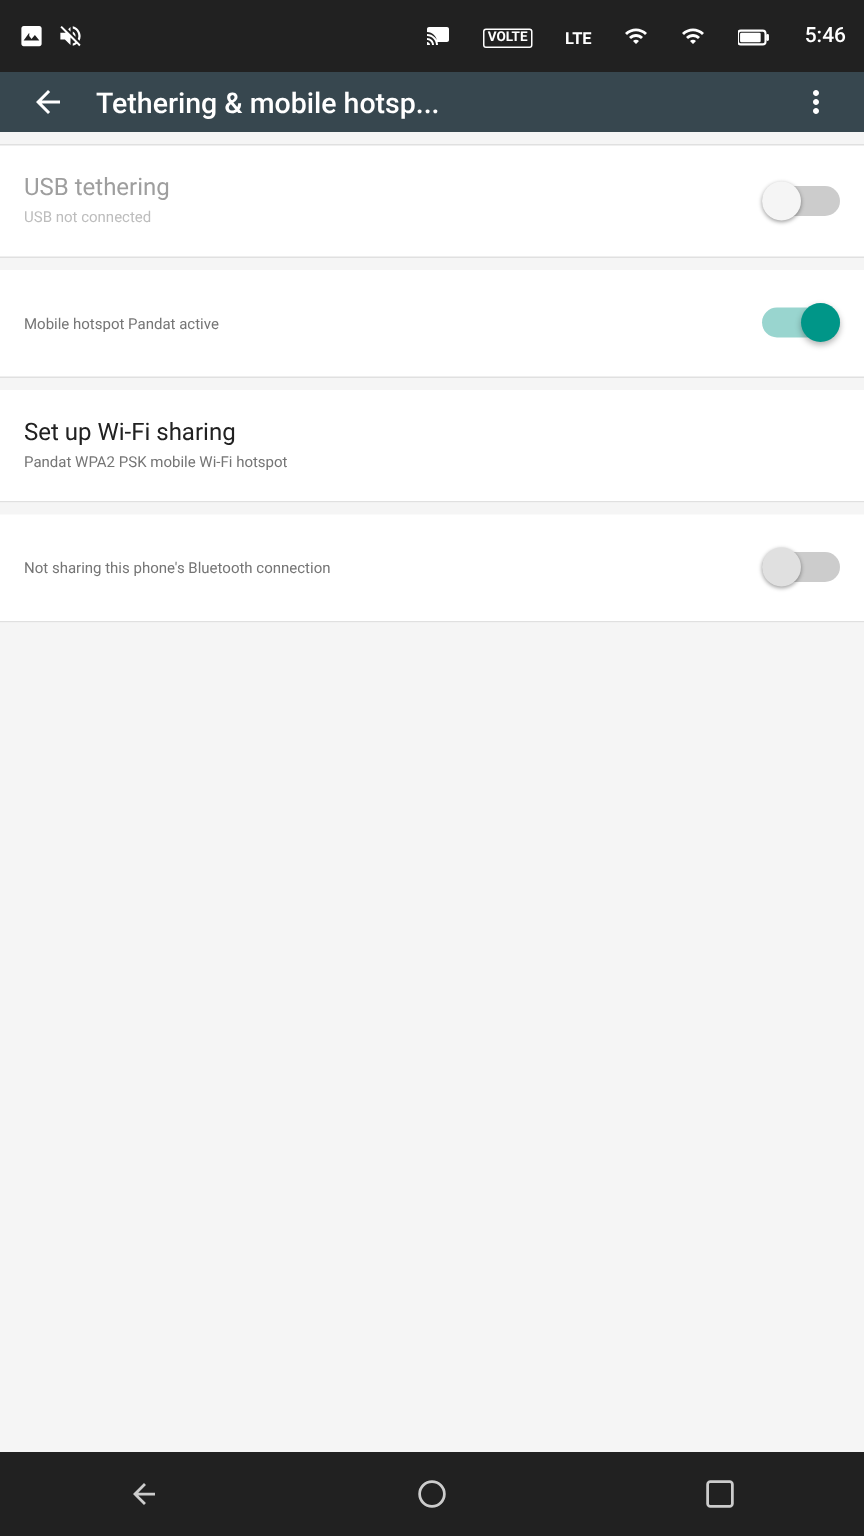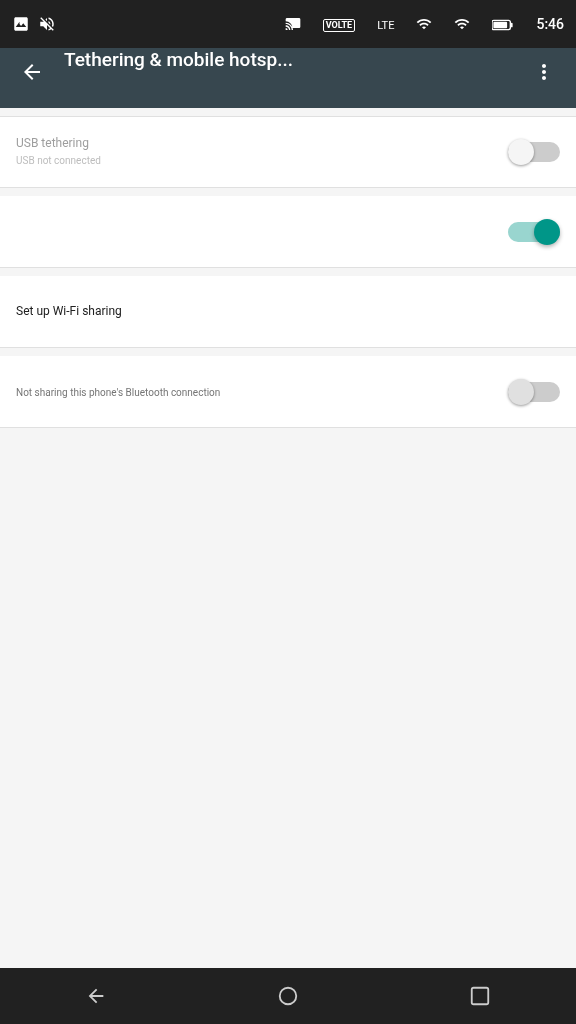--- a/index.html
+++ b/index.html
@@ -45,23 +45,23 @@
 
     .status-time {
       font-size: 14px;
       font-weight: 500;
       color: #ffffff;
     }
 
     
     .toolbar {
       background: #37474f;
-      height: 60px;
-      display: flex;
-      align-items: flex-start;
+      height: 40px;
+      display: flex;
+      align-items: center;
       padding: 0 8px;
       flex-shrink: 0;
     }
 
     .toolbar-back {
       width: 48px;
       height: 48px;
       display: flex;
       align-items: center;
       justify-content: center;
@@ -115,21 +115,21 @@
       border-top: 1px solid #e0e0e0;
       margin-top: 8px;
     }
 
     .settings-item-text {
       flex: 1;
       margin-right: 16px;
     }
 
     .settings-item-title {
-      font-size: 12px;
+      font-size: 16px;
       font-weight: 400;
       color: #212121;
       line-height: 1.3;
     }
 
     .settings-item-title.disabled {
       color: #9e9e9e;
     }
 
     .settings-item-subtitle {
@@ -241,21 +241,21 @@
     </svg>
   </div>
   <div class="status-bar-right">
 
     <svg width="16" height="16" viewBox="0 0 24 24" fill="white">
       <path d="M1 18v3h3c0-1.66-1.34-3-3-3zm0-4v2c2.76 0 5 2.24 5 5h2c0-3.87-3.13-7-7-7zm18-7H5v1.63c3.96 1.28 7.09 4.41 8.37 8.37H19V7zM1 10v2c4.97 0 9 4.03 9 9h2c0-6.08-4.93-11-11-11zm20-7H3C1.9 3 1 3.9 1 5v3c5.52 0 10.02 4.48 10.02 10H21c1.1 0 2-.9 2-2V5c0-1.1-.9-2-2-2z"></path>
     </svg>
 
     <span class="volte-badge">VOLTE</span>
 
-    <span style="font-size:11px;font-weight:normal;color:#fff;">LTE</span>
+    <span style="font-size:11px;font-weight:bold;color:#fff;">LTE</span>
 
     <svg width="16" height="16" viewBox="0 0 24 24" fill="white">
       <path d="M1 9l2 2c4.97-4.97 13.03-4.97 18 0l2-2C16.93 2.93 7.08 2.93 1 9zm8 8l3 3 3-3c-1.65-1.66-4.34-1.66-6 0zm-4-4l2 2c2.76-2.76 7.24-2.76 10 0l2-2C15.14 9.14 8.87 9.14 5 13z"></path>
     </svg>
 
     <svg width="16" height="16" viewBox="0 0 24 24" fill="white">
       <path d="M1 9l2 2c4.97-4.97 13.03-4.97 18 0l2-2C16.93 2.93 7.08 2.93 1 9zm8 8l3 3 3-3c-1.65-1.66-4.34-1.66-6 0zm-4-4l2 2c2.76-2.76 7.24-2.76 10 0l2-2C15.14 9.14 8.87 9.14 5 13z"></path>
     </svg>
 
     <svg width="22" height="14" viewBox="0 0 24 12" fill="white">
@@ -292,32 +292,34 @@
     <div class="toggle">
       <div class="toggle-track off"></div>
       <div class="toggle-thumb off"></div>
     </div>
   </div>
 
   <div class="divider"></div>
 
   <div class="settings-item">
     <div class="settings-item-text">
+      <div class="settings-item-subtitle">Mobile hotspot Pandat active</div>
     </div>
     <div class="toggle">
       <div class="toggle-track on"></div>
       <div class="toggle-thumb on"></div>
     </div>
   </div>
 
   <div class="divider"></div>
 
   <div class="settings-item">
     <div class="settings-item-text">
       <div class="settings-item-title">Set up Wi-Fi sharing</div>
+      <div class="settings-item-subtitle">Pandat WPA2 PSK mobile Wi-Fi hotspot</div>
     </div>
   </div>
 
   <div class="divider"></div>
 
   <div class="settings-item">
     <div class="settings-item-text">
       <div class="settings-item-subtitle">Not sharing this phone's Bluetooth connection</div>
     </div>
     <div class="toggle">

